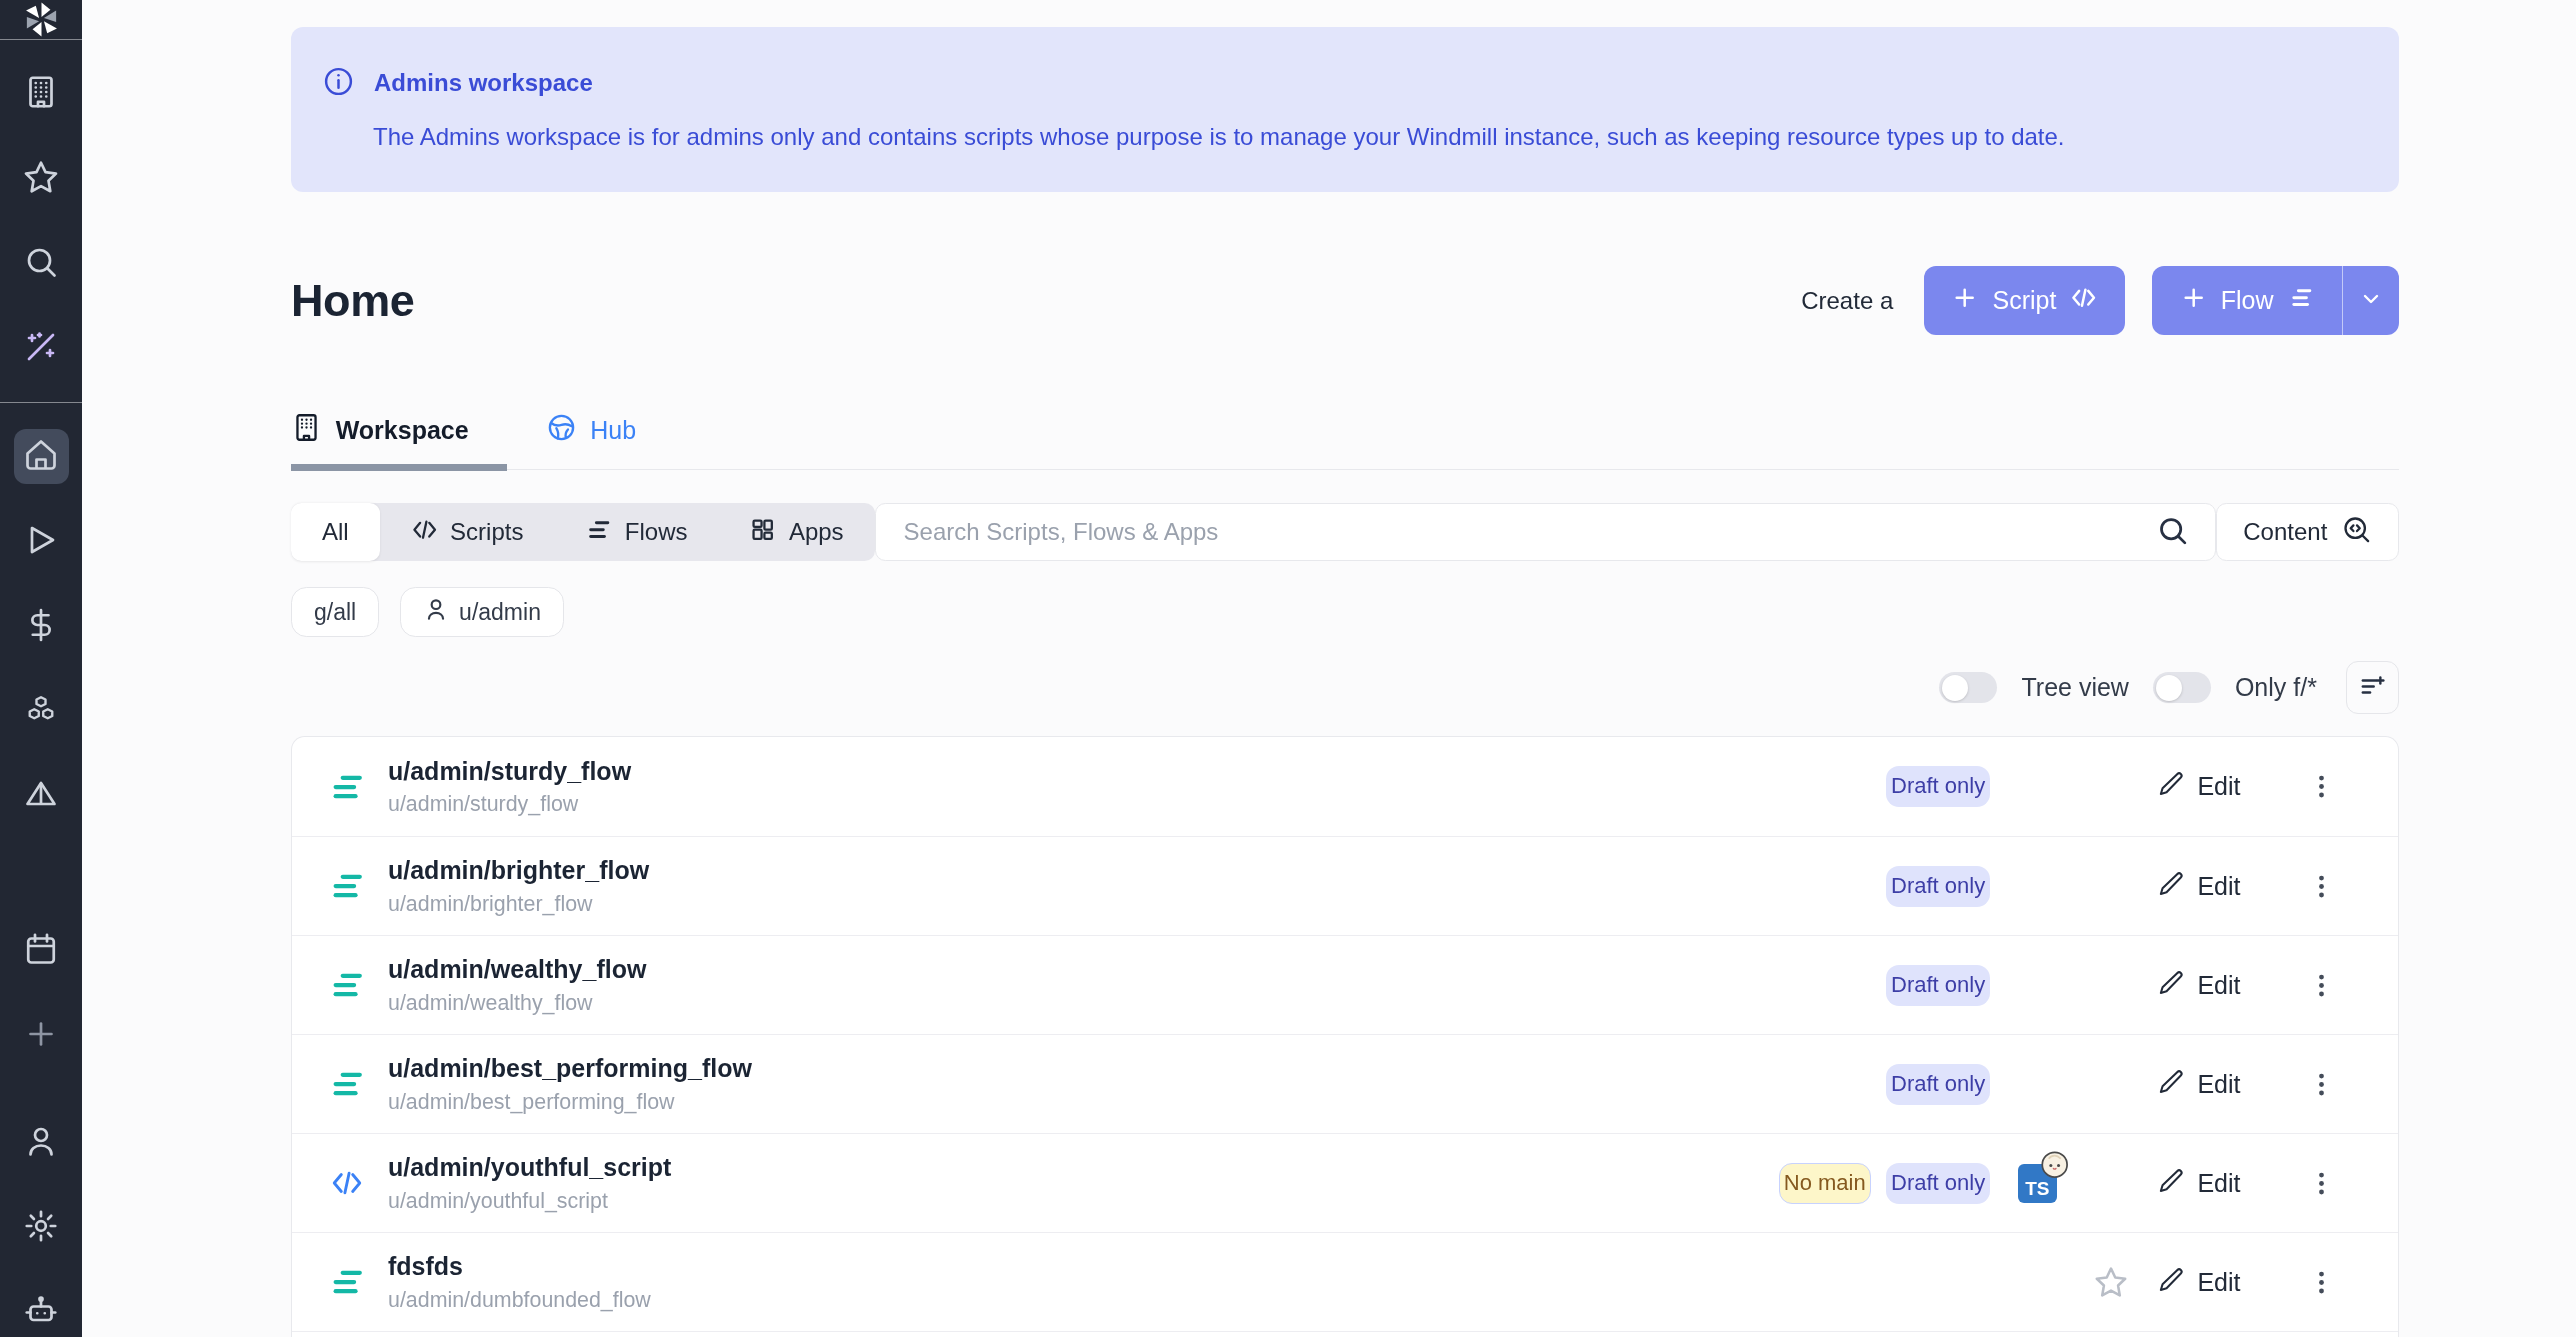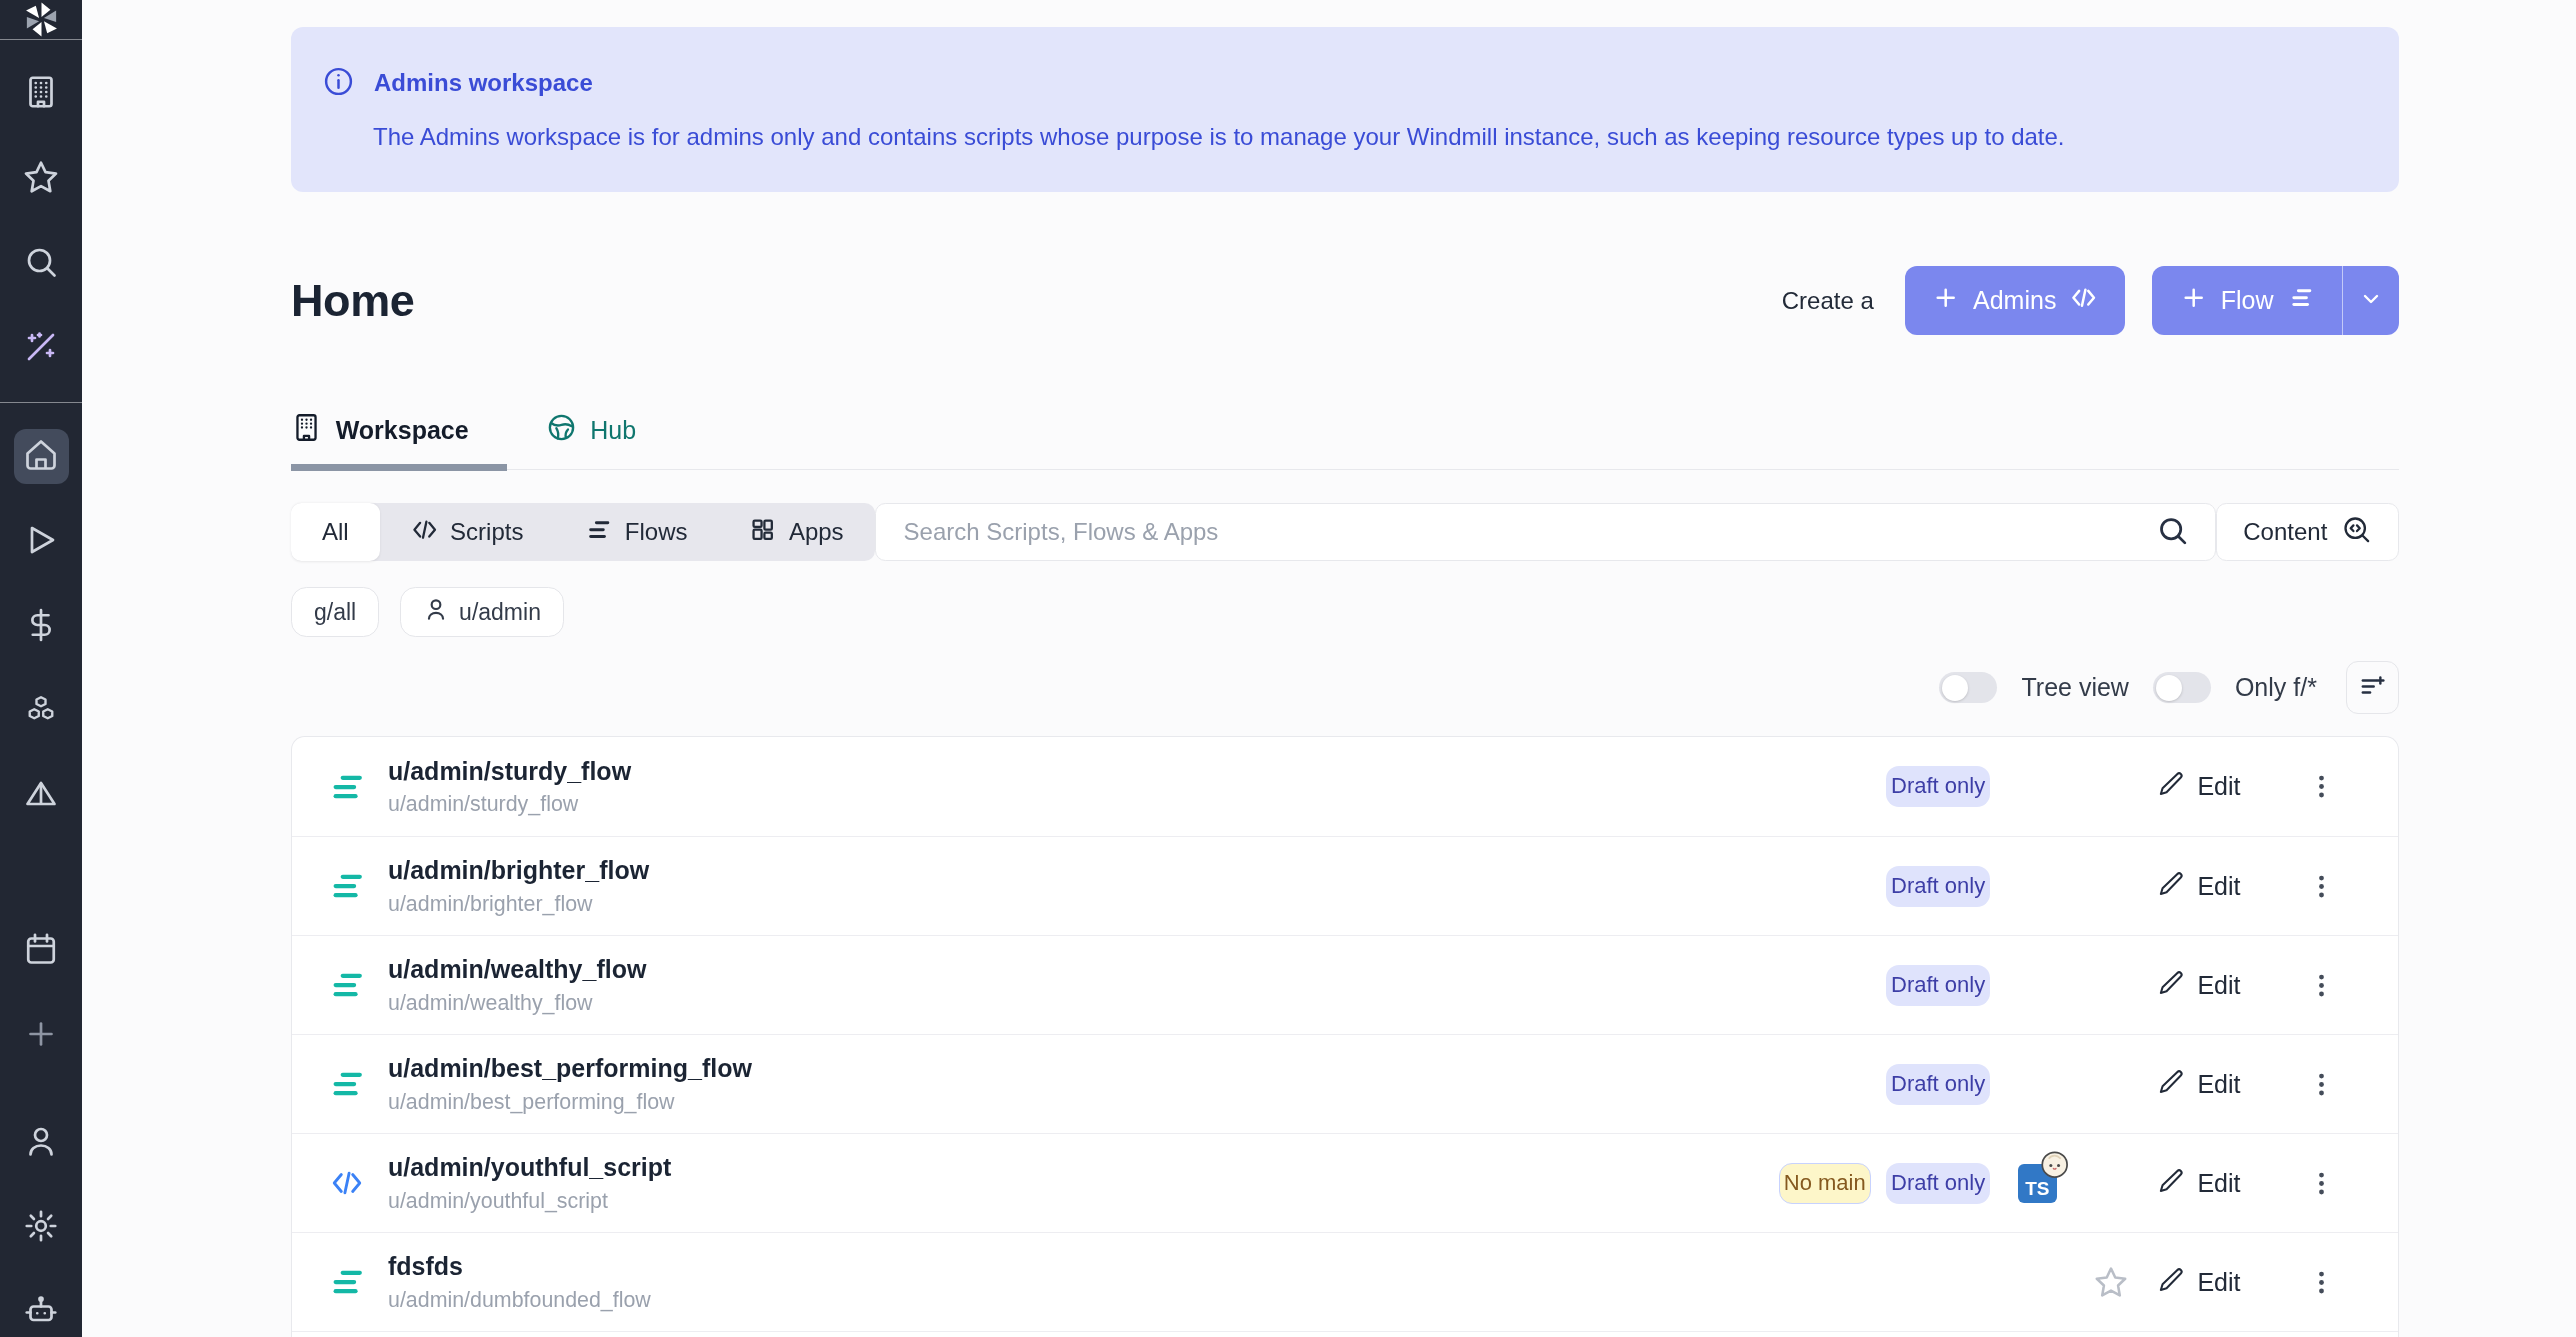--- a/index.html
+++ b/index.html
@@ -37,21 +37,21 @@
   .create-label { font-size:24px; color:#222a38; margin-right:3.4px; }
   .btn-primary { display:flex; align-items:stretch; background:var(--c-accent,#7b87ee); color:#fff;
     border-radius:12px; overflow:hidden; height:69px; cursor:pointer; }
   .btn-main { display:flex; align-items:center; gap:13.7px; padding:0 27.4px; font-size:25px; font-weight:500; }
   .btn-main svg { width:27.4px; height:27.4px; }
   .btn-caret { display:flex; align-items:center; justify-content:center; width:57px;
     border-left:1.7px solid rgba(255,255,255,.55); }
   .btn-caret svg { width:24px; height:24px; }
 
   .tabs-row { margin-top:55px; border-bottom:1.7px solid #e7e8ec; display:flex; }
-  .tab { display:flex; align-items:center; gap:13.7px; font-size:25px; color:#0f766e;
+  .tab { display:flex; align-items:center; gap:13.7px; font-size:25px; color:#3b82f6;
     padding:0 38px 20.6px 0; cursor:pointer; position:relative; }
   .tab + .tab { padding-left:39px; }
   .tab svg { width:31px; height:31px; }
   .tab.active { color:#141c2a; font-weight:700; }
   .tab.active::after { content:""; position:absolute; left:0; right:0; bottom:-1.7px; height:6.9px; background:#8b95a5; }
 
   .toolbar-row { margin-top:33px; display:flex; align-items:center; }
   .segmented { display:flex; background:#e7e7ed; border-radius:10.3px; height:58px; align-items:stretch; }
   .segment { display:flex; align-items:center; gap:12px; padding:0 31px; font-size:24px; color:#222a38; cursor:pointer; border-radius:10.3px; }
   .segment svg { width:27.4px; height:27.4px; }
@@ -284,21 +284,21 @@
         <span class="create-label">Create a</span>
 
         <div class="btn-primary">
           <div class="btn-main">
             <span>
               <svg viewBox="0 0 24 24" width="27.4" height="27.4" fill="none" stroke="#fff" stroke-width="2.2" stroke-linecap="round">
                   <line x1="12" y1="5" x2="12" y2="19"></line>
                   <line x1="5" y1="12" x2="19" y2="12"></line>
                 </svg>
             </span>
-            <span>Admins</span>
+            <span>Script</span>
             <span>
               <svg viewBox="0 0 24 24" width="27.4" height="27.4" fill="none" stroke="#fff" stroke-width="2.2" stroke-linecap="round" stroke-linejoin="round">
                   <polyline points="8,6 3,12 8,18"></polyline>
                   <polyline points="16,6 21,12 16,18"></polyline>
                   <line x1="13.5" y1="5" x2="10.5" y2="19"></line>
                 </svg>
             </span>
           </div>
         </div>
 

